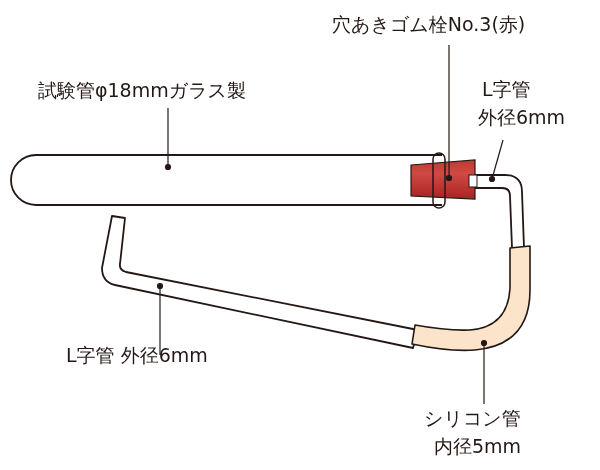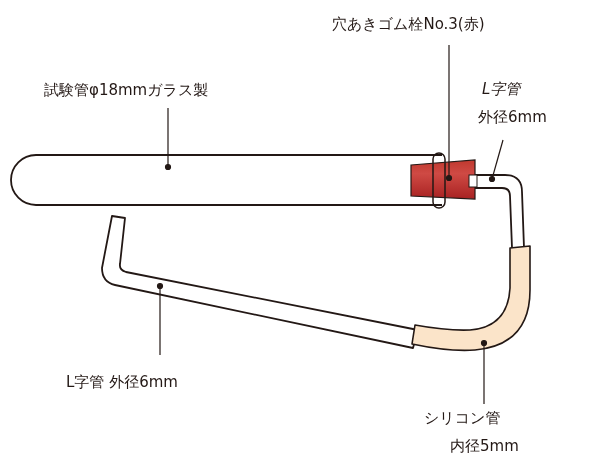--- a/index.html
+++ b/index.html
@@ -17,21 +17,21 @@
     }
     .diagram {
       position: absolute;
       left: 0;
       top: 0;
       width: 600px;
       height: 470px;
     }
     .label {
       position: absolute;
-      font-size: 15px;
+      font-size: 19px;
       line-height: 24px;
       white-space: nowrap;
       letter-spacing: 0px;
       color: #231815;
     }
     .label.multi {
       line-height: 26px;
     }
   </style>
 </head>
@@ -83,21 +83,21 @@
     <line x1="160" y1="286" x2="160" y2="355"></line>
     <circle cx="160" cy="286" r="2.5"></circle>
 
     <line x1="484" y1="343" x2="484" y2="404"></line>
     <circle cx="484" cy="343" r="2.5"></circle>
   </g>
 </svg>
 
 <div class="label" style="left:332px; top:12px;">穴あきゴム栓No.3(赤)</div>
 
-<div class="label" style="left:44px; top:78px;">試験管φ18mmガラス製</div>
+<div class="label" style="left:38px; top:78px;">試験管φ18mmガラス製</div>
 
-<div class="label multi" style="left:482px; top:76px;font-style:italic;">L字管</div>
+<div class="label multi" style="left:482px; top:76px;">L字管</div>
 <div class="label multi" style="left:478px; top:104px;">外径6mm</div>
 
-<div class="label" style="left:66px; top:370px;">L字管 外径6mm</div>
+<div class="label" style="left:66px; top:343px;">L字管 外径6mm</div>
 
 <div class="label multi" style="left:424px; top:405px;">シリコン管</div>
-<div class="label multi" style="left:434px; top:433px;margin-left:16px;">内径5mm</div>
+<div class="label multi" style="left:434px; top:433px;">内径5mm</div>
 
 </body></html>

